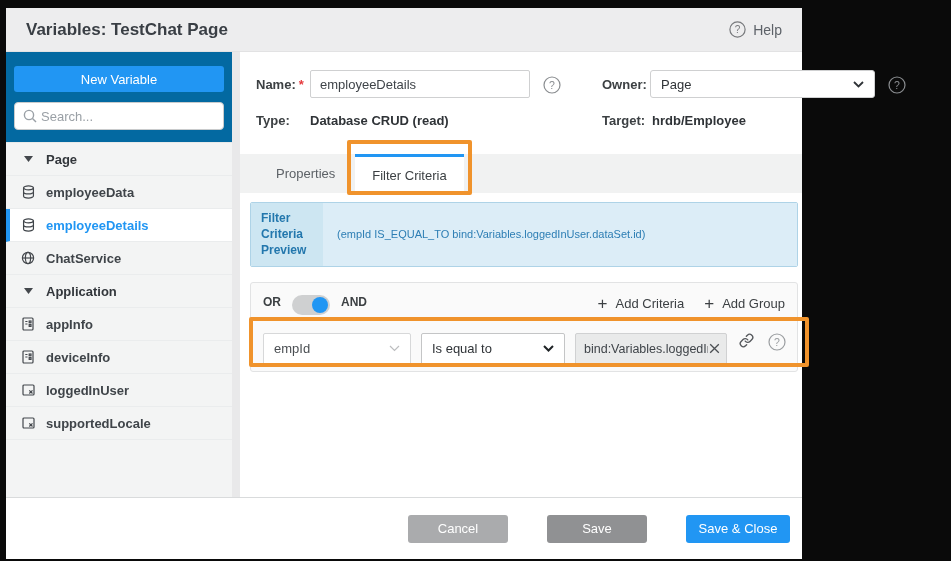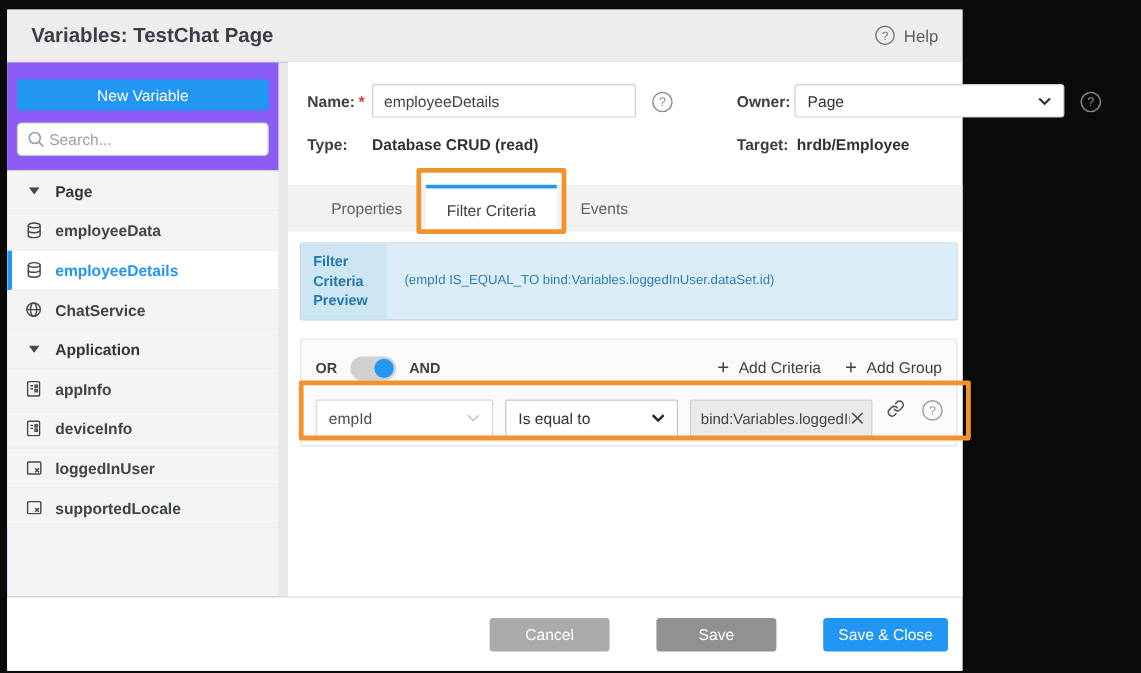--- a/index.html
+++ b/index.html
@@ -19,21 +19,21 @@
     flex:none; height:44px; background:#ededee;
     display:flex; align-items:center; justify-content:space-between;
     padding:0 20px; border-bottom:1px solid #e2e2e3;
   }
   .dlg-title { font-size:17px; font-weight:bold; color:#393e44; }
   .help-btn { display:flex; align-items:center; gap:7px; color:#5d6artifact368; color:#5d6268; font-size:14px; cursor:pointer; }
   .qicon { width:17px; height:17px; color:#77797c; }
   
   .modal-body { flex:1; display:flex; min-height:0; }
   
-  .sidebar { flex:none; width:234px; background:#8b5cf6; display:flex; flex-direction:column; position:relative; }
+  .sidebar { flex:none; width:234px; background:#0369a1; display:flex; flex-direction:column; position:relative; }
   .side-controls { padding:14px 16px 0 8px; display:flex; flex-direction:column; gap:10px; }
   .new-var-btn {
     height:26px; background:#2196f3; color:#fff; border:none; border-radius:3px;
     font-size:13px; font-family:inherit; cursor:pointer;
   }
   .all-select {
     height:28px; border:1px solid #c9cbcc; border-radius:4px; background:#fff;
     display:flex; align-items:center; padding:0 10px; font-size:13px; color:#2f3337; cursor:pointer;
   }
   .all-select .grow { flex:1; }
@@ -51,21 +51,21 @@
     background:#f3f4f4; border-bottom:1px solid #eaeced; font-size:13px; font-weight:600; color:#3f4449; cursor:pointer;
   }
   .vrow .ic { width:16px; display:flex; justify-content:center; color:#43474c; flex:none; }
   .vrow.group { font-weight:bold; color:#32363b; }
   .vrow.selected { background:#fff; border-left:4px solid #2196f3; padding-left:10px; color:#2196f3; }
   .vrow.selected .ic { color:#3f4449; }
   .side-track { position:absolute; right:0; top:0; bottom:0; width:8px; background:#e9e9ea; }
   
   .content { flex:1; background:#fff; min-width:0; display:flex; flex-direction:column; }
   .form-area { padding:18px 14px 0 16px; }
-  .frow { display:flex; align-items:center;gap:12px; }
+  .frow { display:flex; align-items:center; }
   .frow + .frow { margin-top:15px; }
   .fcol1 { width:346px; display:flex; align-items:center; flex:none; }
   .fcol2 { flex:1; display:flex; align-items:center; }
   .flabel { font-size:13px; font-weight:bold; color:#3c4043; }
   .req { color:#e5393c; margin-left:3px; font-size:13px; font-weight:bold; }
   .lbl-name { width:54px; }
   .lbl-owner { width:48px; }
   .lbl-type { width:54px; }
   .lbl-target { width:50px; }
   .txt-input {
@@ -100,21 +100,21 @@
     font-size:12px; line-height:1.35; padding:7px 6px 7px 10px;
   }
   .pv-value {
     flex:1; background:#dcedf7; color:#2d7eb4; font-size:11px;
     display:flex; align-items:center; padding:0 14px;
   }
   .criteria-panel {
     margin:15px 4px 0 10px; background:#fafafa; border:1px solid #e2e3e4; border-radius:3px;
     padding:12px 12px 6px 12px; position:relative; height:90px;
   }
-  .toggle-row { display:flex; align-items:center; height:24px; }
+  .toggle-row { display:flex; align-items:flex-start; height:24px; }
   .tglbl { font-size:12px; font-weight:600; color:#3c4043; }
   .switch {
     width:38px; height:20px; background:#cfd0d1; border-radius:10px; margin:0 11px;
     position:relative; cursor:pointer; flex:none;
   }
   .switch .knob {
     position:absolute; right:2px; top:2px; width:16px; height:16px; border-radius:50%; background:#2196f3;
   }
   .toggle-row .spacer { flex:1; }
   .add-btn { display:flex; align-items:center; gap:8px; color:#3c4043; cursor:pointer; margin-left:20px; }
@@ -322,21 +322,20 @@
           </div>
         </div>
       </div>
 
       <div class="tabs">
         <div class="tab">Properties</div>
         <div class="tab-wrap">
           <div class="tab active">Filter Criteria</div>
           <div class="annotation ann-tab"></div>
         </div>
-        <div class="tab">Events</div>
       </div>
 
       <div class="tab-content">
 
         <div class="preview-box">
           <div class="pv-label">Filter Criteria Preview</div>
           <div class="pv-value">(empId IS_EQUAL_TO bind:Variables.loggedInUser.dataSet.id)</div>
         </div>
 
         <div class="criteria-panel">

